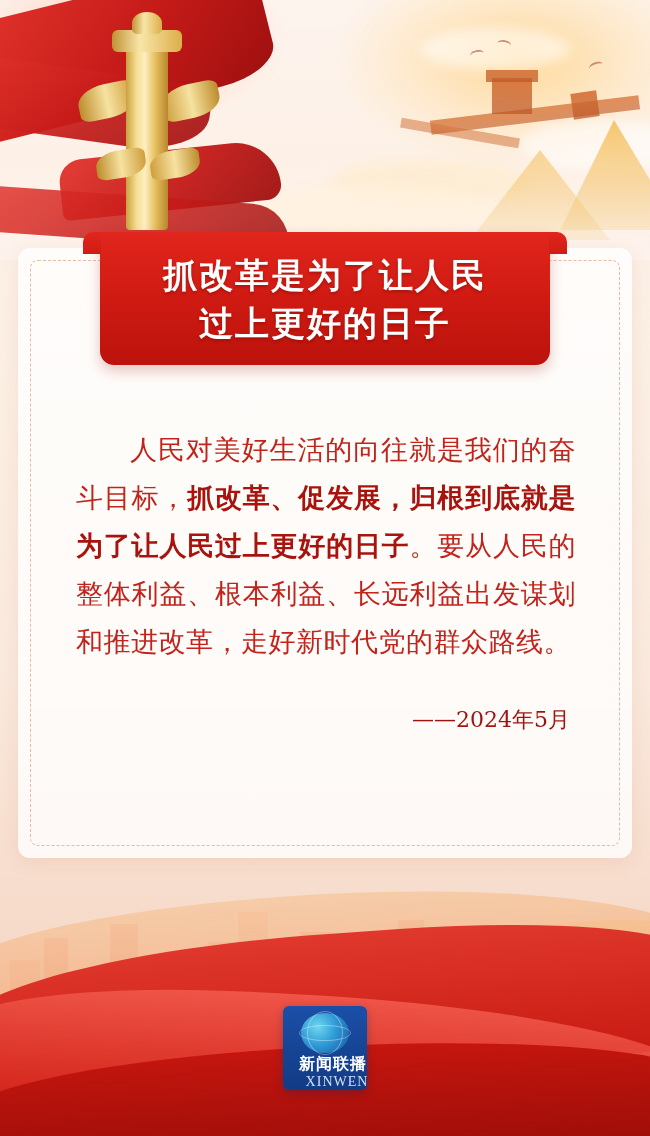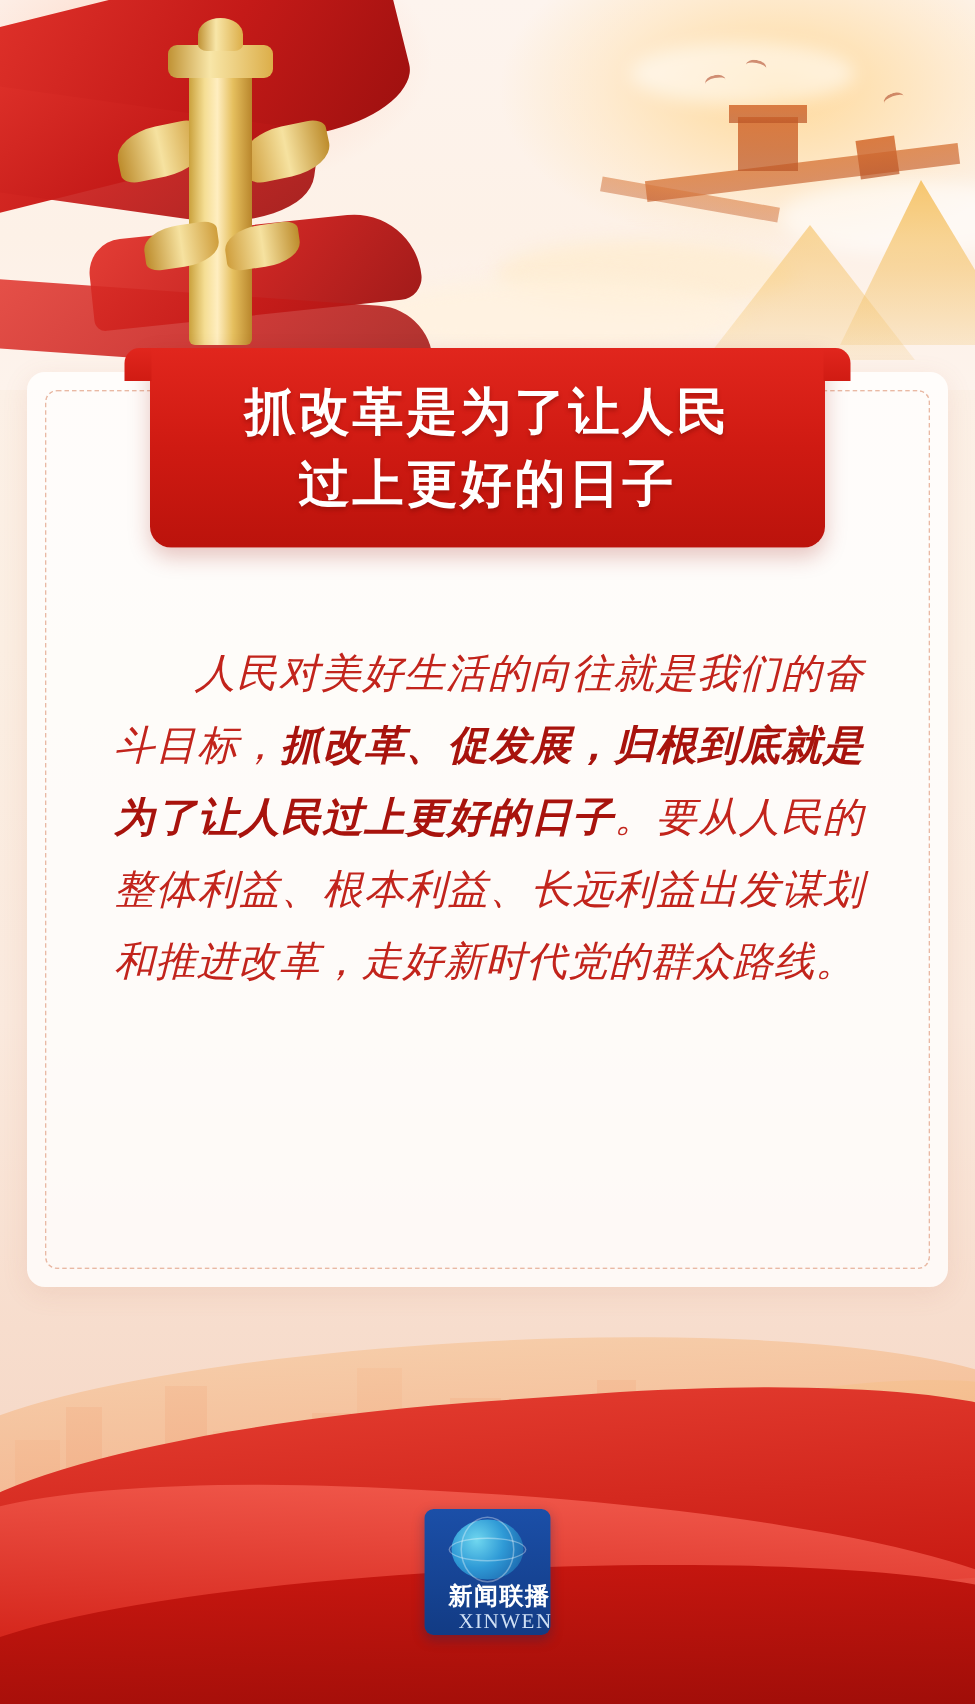--- a/index.html
+++ b/index.html
@@ -200,21 +200,20 @@
   }
 
   
   .card {
     position: absolute;
     left: 18px; top: 248px;
     width: 614px; height: 610px;
     background: rgba(255,255,255,0.80);
     border-radius: 12px;
     box-shadow: 0 4px 18px rgba(190,110,80,0.12);
-    font-style: italic;
   }
   .card-inner-border {
     position: absolute;
     left: 12px; top: 12px;
     right: 12px; bottom: 12px;
     border: 1px dashed #e9b9a4;
     border-radius: 8px;
     pointer-events: none;
   }
   .body-text {
@@ -395,20 +394,21 @@
 
 
   <div class="card">
     <div class="card-inner-border"></div>
 
     <div class="body-text">
       <span>人民对美好生活的向往就是我们的奋斗目标，</span><b>抓改革、促发展，归根到底就是为了让人民过上更好的日子</b><span>。要从人民的整体利益、根本利益、长远利益出发谋划和推进改革，走好新时代党的群众路线。</span>
     </div>
 
     <div class="attribution">
+      <div class="attr-date">——2024年5月</div>
     </div>
   </div>
 
   <div class="plaque">
     <div class="plaque-line">抓改革是为了让人民</div>
     <div class="plaque-line">过上更好的日子</div>
   </div>
 
   <div class="bottom">
     <div class="city">

